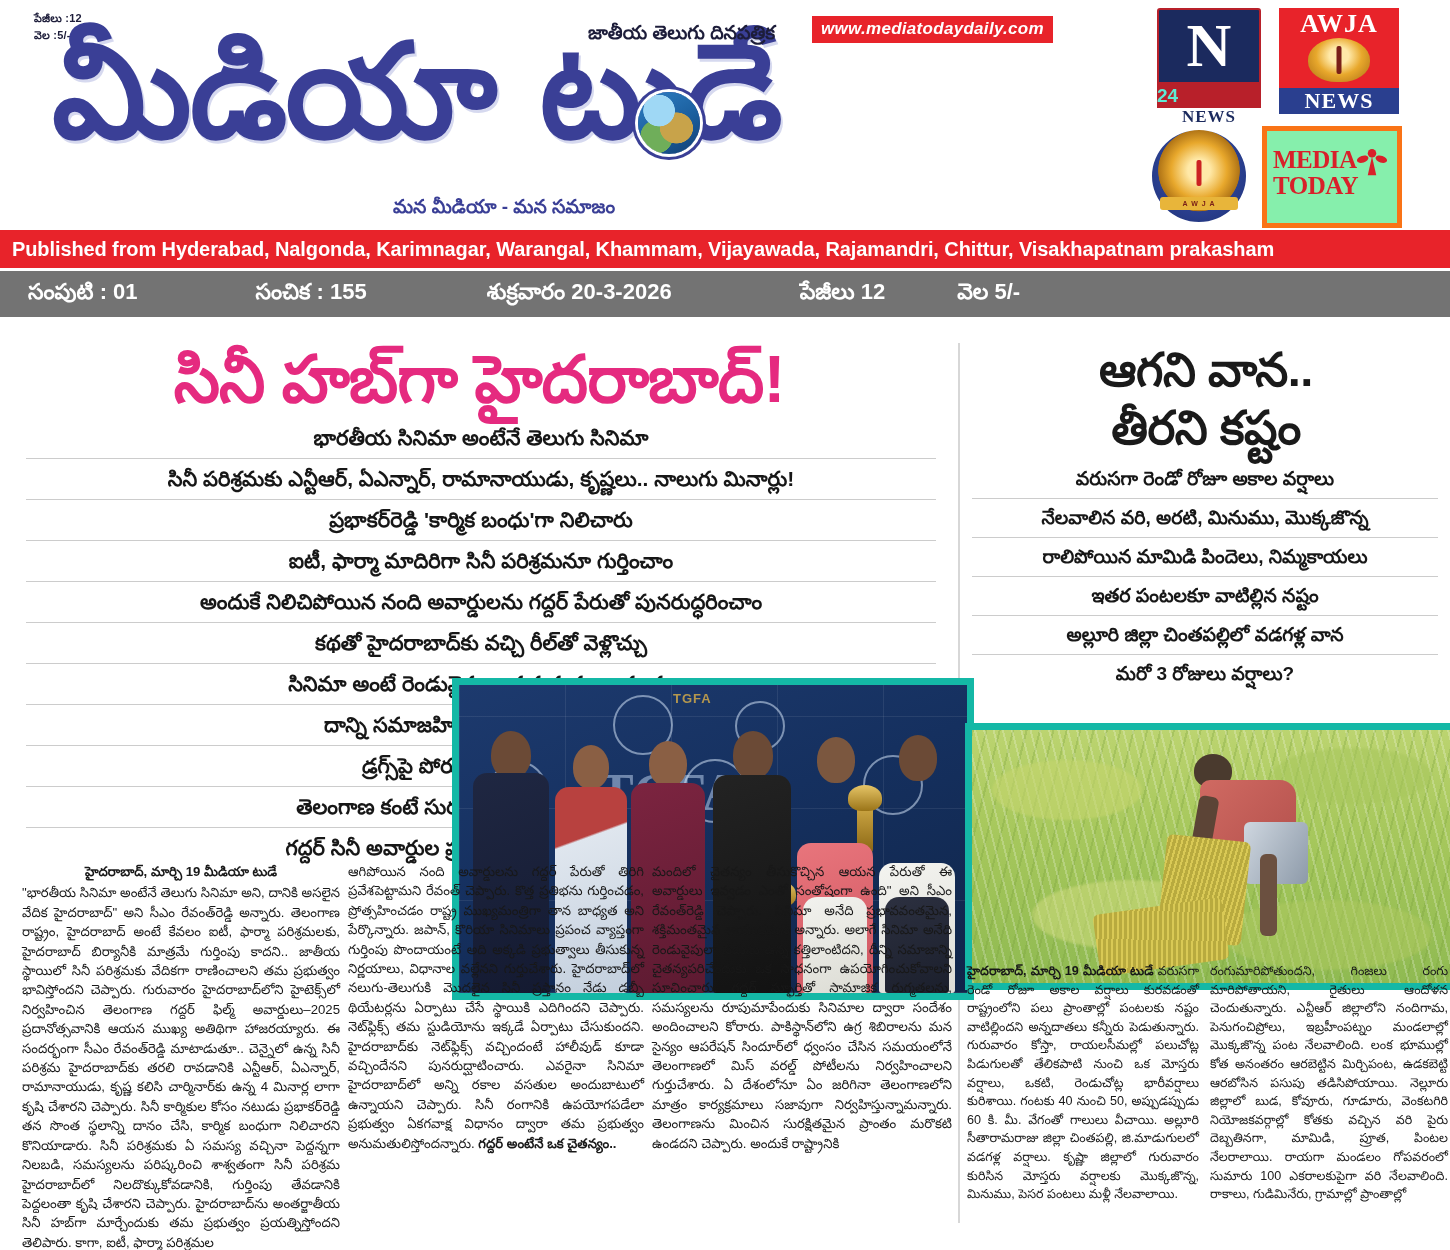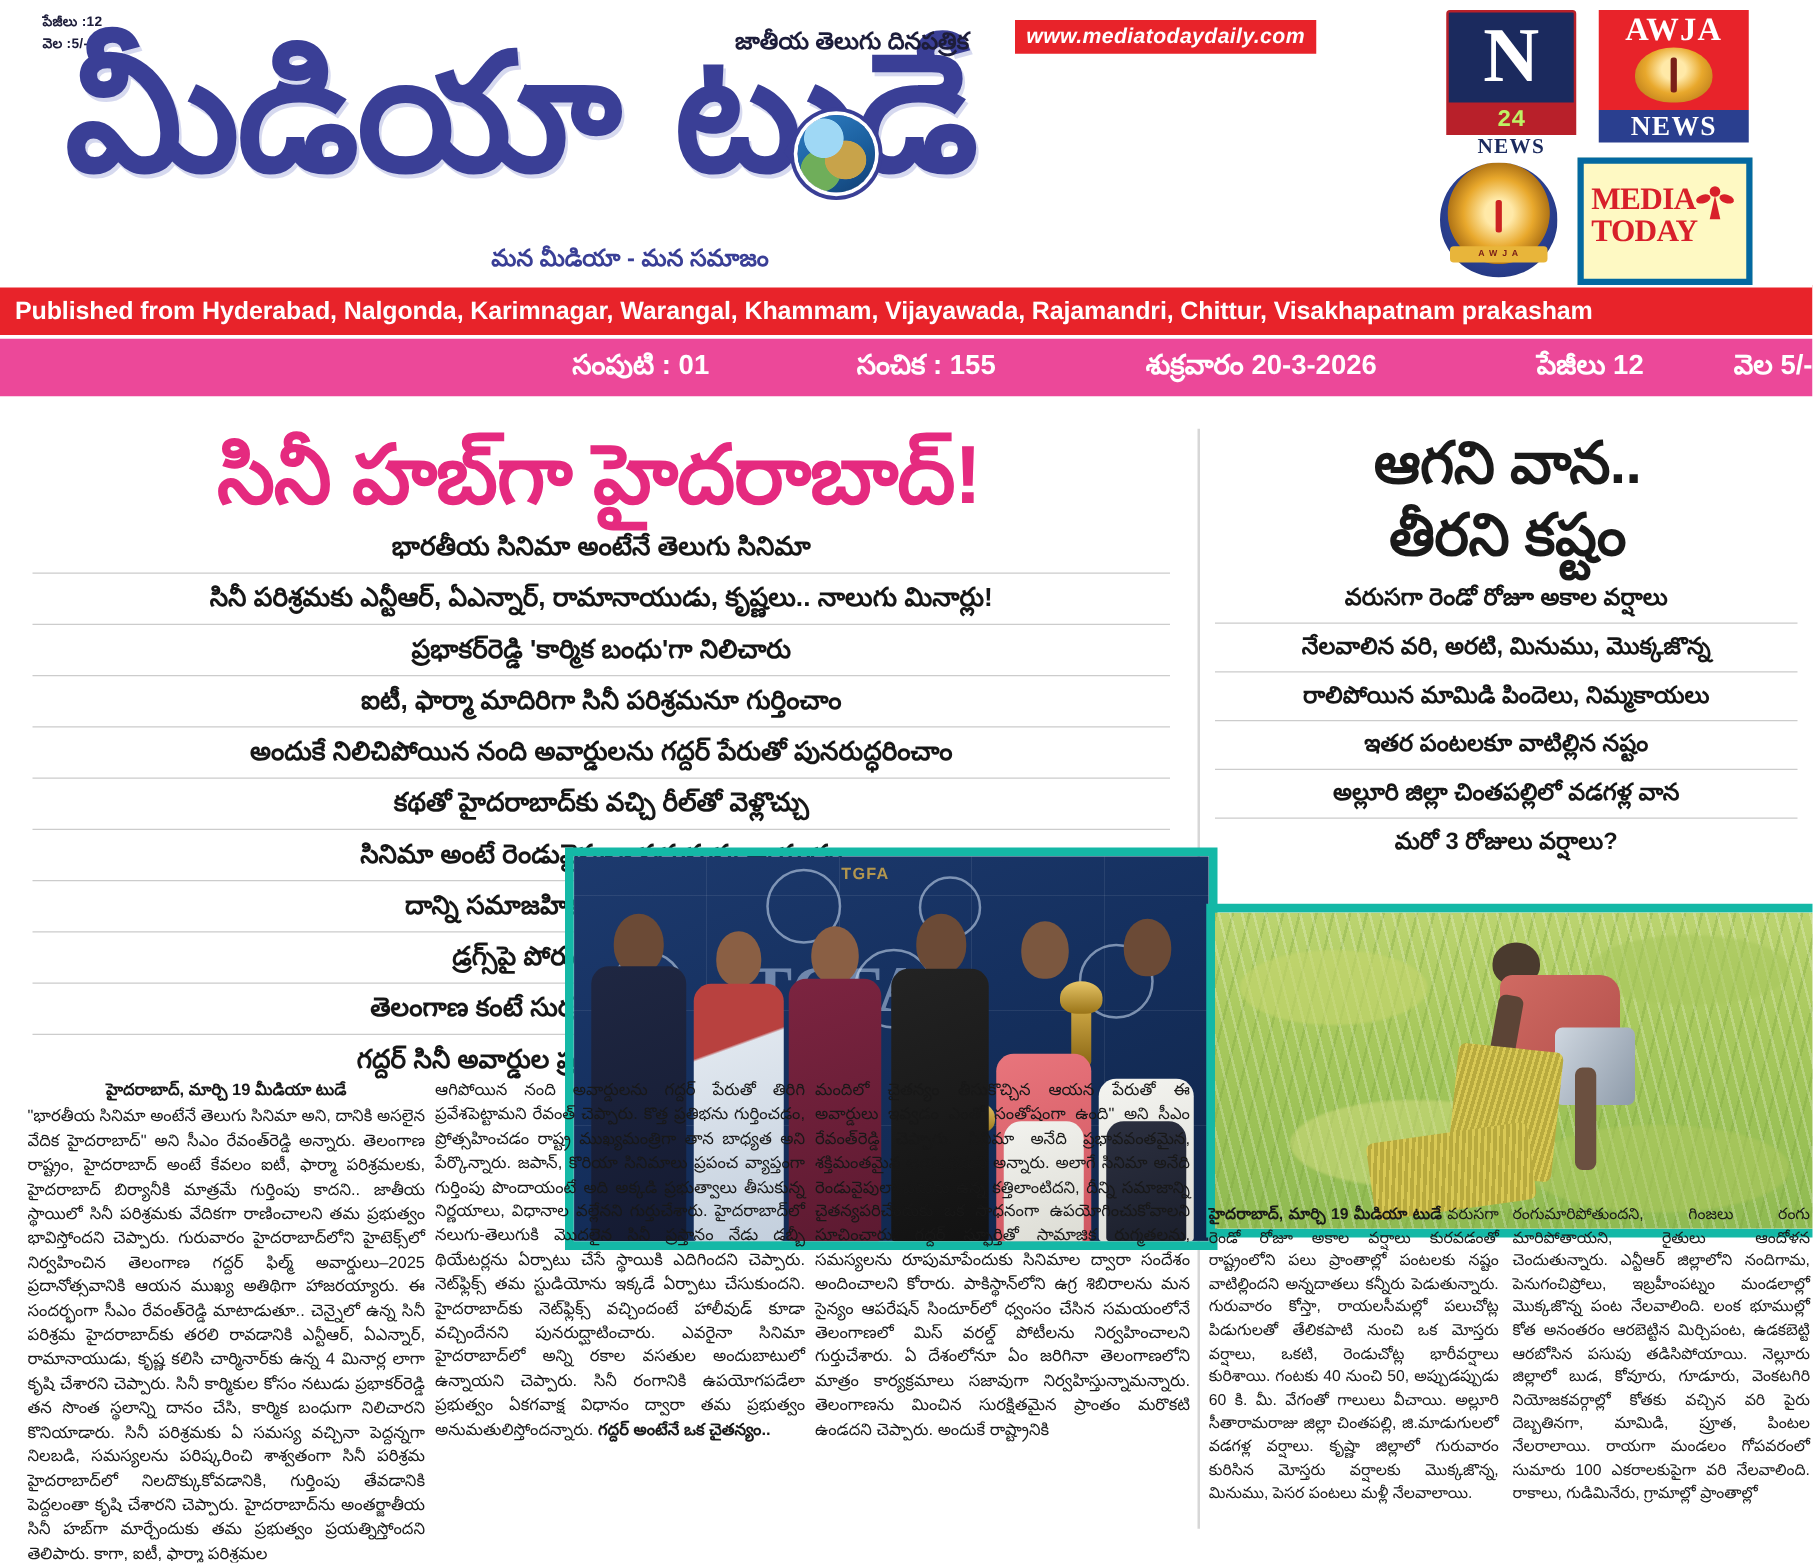--- a/index.html
+++ b/index.html
@@ -63,23 +63,23 @@
   .n24 .n24-top{
     height:72px;background:#1b2a5e;border:2px solid #b8202a;position:relative;
     border-radius:3px 3px 0 0;
   }
   .n24 .n24-n{
     position:absolute;left:0;right:0;top:2px;text-align:center;
     font-size:62px;font-weight:700;color:#ffffff;line-height:66px;
     font-family:"Liberation Serif","DejaVu Serif",serif;
   }
   .n24 .n24-24{
-    height:24px;background:#b8202a;color:#bef264;text-align:center;
+    height:24px;background:#b8202a;color:#5eead4;text-align:left;
     font-size:19px;font-weight:700;line-height:24px;
-    font-family:Liberation Mono, monospace;
+    font-family:Liberation Sans, sans-serif;
   }
   .n24 .n24-news{
     text-align:center;font-size:17px;font-weight:700;color:#1b2a5e;line-height:18px;
     font-family:"Liberation Serif","DejaVu Serif",serif;letter-spacing:1px;
   }
   .awja{left:1277px;top:6px;width:120px;height:108px;border:2px solid #ffffff;}
   .awja .awja-top{background:#e8232a;height:80px;position:relative;}
   .awja .awja-word{
     text-align:center;color:#ffffff;font-size:26px;font-weight:700;line-height:28px;
     font-family:"Liberation Serif","DejaVu Serif",serif;letter-spacing:1px;padding-top:2px;
@@ -103,45 +103,44 @@
     border:2px solid #ffffff;position:absolute;}
   .awja-seal:after{
     content:"";position:absolute;left:50%;top:30px;transform:translateX(-50%);
     width:5px;height:26px;background:#c22;border-radius:2px;
   }
   .awja-seal .seal-band{
     position:absolute;left:8px;right:8px;bottom:12px;height:13px;background:#e8b53a;
     border-radius:3px;color:#7a2018;font-size:7px;font-weight:700;text-align:center;line-height:13px;
     letter-spacing:1px;
   }
-  .mtoday{left:1262px;top:126px;width:130px;height:92px;border:5px solid #0369a1;background:#fef9c3;}
+  .mtoday{left:1262px;top:126px;width:130px;height:92px;border:5px solid #f97316;background:#86efac;}
   .mtoday .mt-text{
     font-family:"Liberation Serif","DejaVu Serif",serif;
     color:#d8202a;font-weight:700;font-size:25px;line-height:26px;
     padding:16px 0 0 6px;letter-spacing:-.5px;
   }
   .mtoday .mt-star{
     position:absolute;right:8px;top:12px;width:34px;height:34px;color:#d8202a;
   }
 
   
   .red-strip{
     height:38px;background:#e8232a;color:#ffffff;
     font-size:20px;font-weight:700;line-height:38px;
     padding:0 12px;white-space:nowrap;overflow:hidden;
     letter-spacing:-.1px;
     border-top:2px solid #ffffff;
   }
   
   .green-strip{
-    height:46px;background:#ec4899;color:#ffffff;
+    height:46px;background:#737373;color:#ffffff;
     display:flex;align-items:center;
     font-size:22px;font-weight:700;
     margin-top:3px;
-    justify-content:flex-end;
   }
   .green-strip .g{white-space:nowrap;}
   .g1{margin-left:28px;}
   .g2{margin-left:118px;}
   .g3{margin-left:120px;}
   .g4{margin-left:128px;}
   .g5{margin-left:72px;}
 
   
   .content{position:relative;padding-top:16px;}

